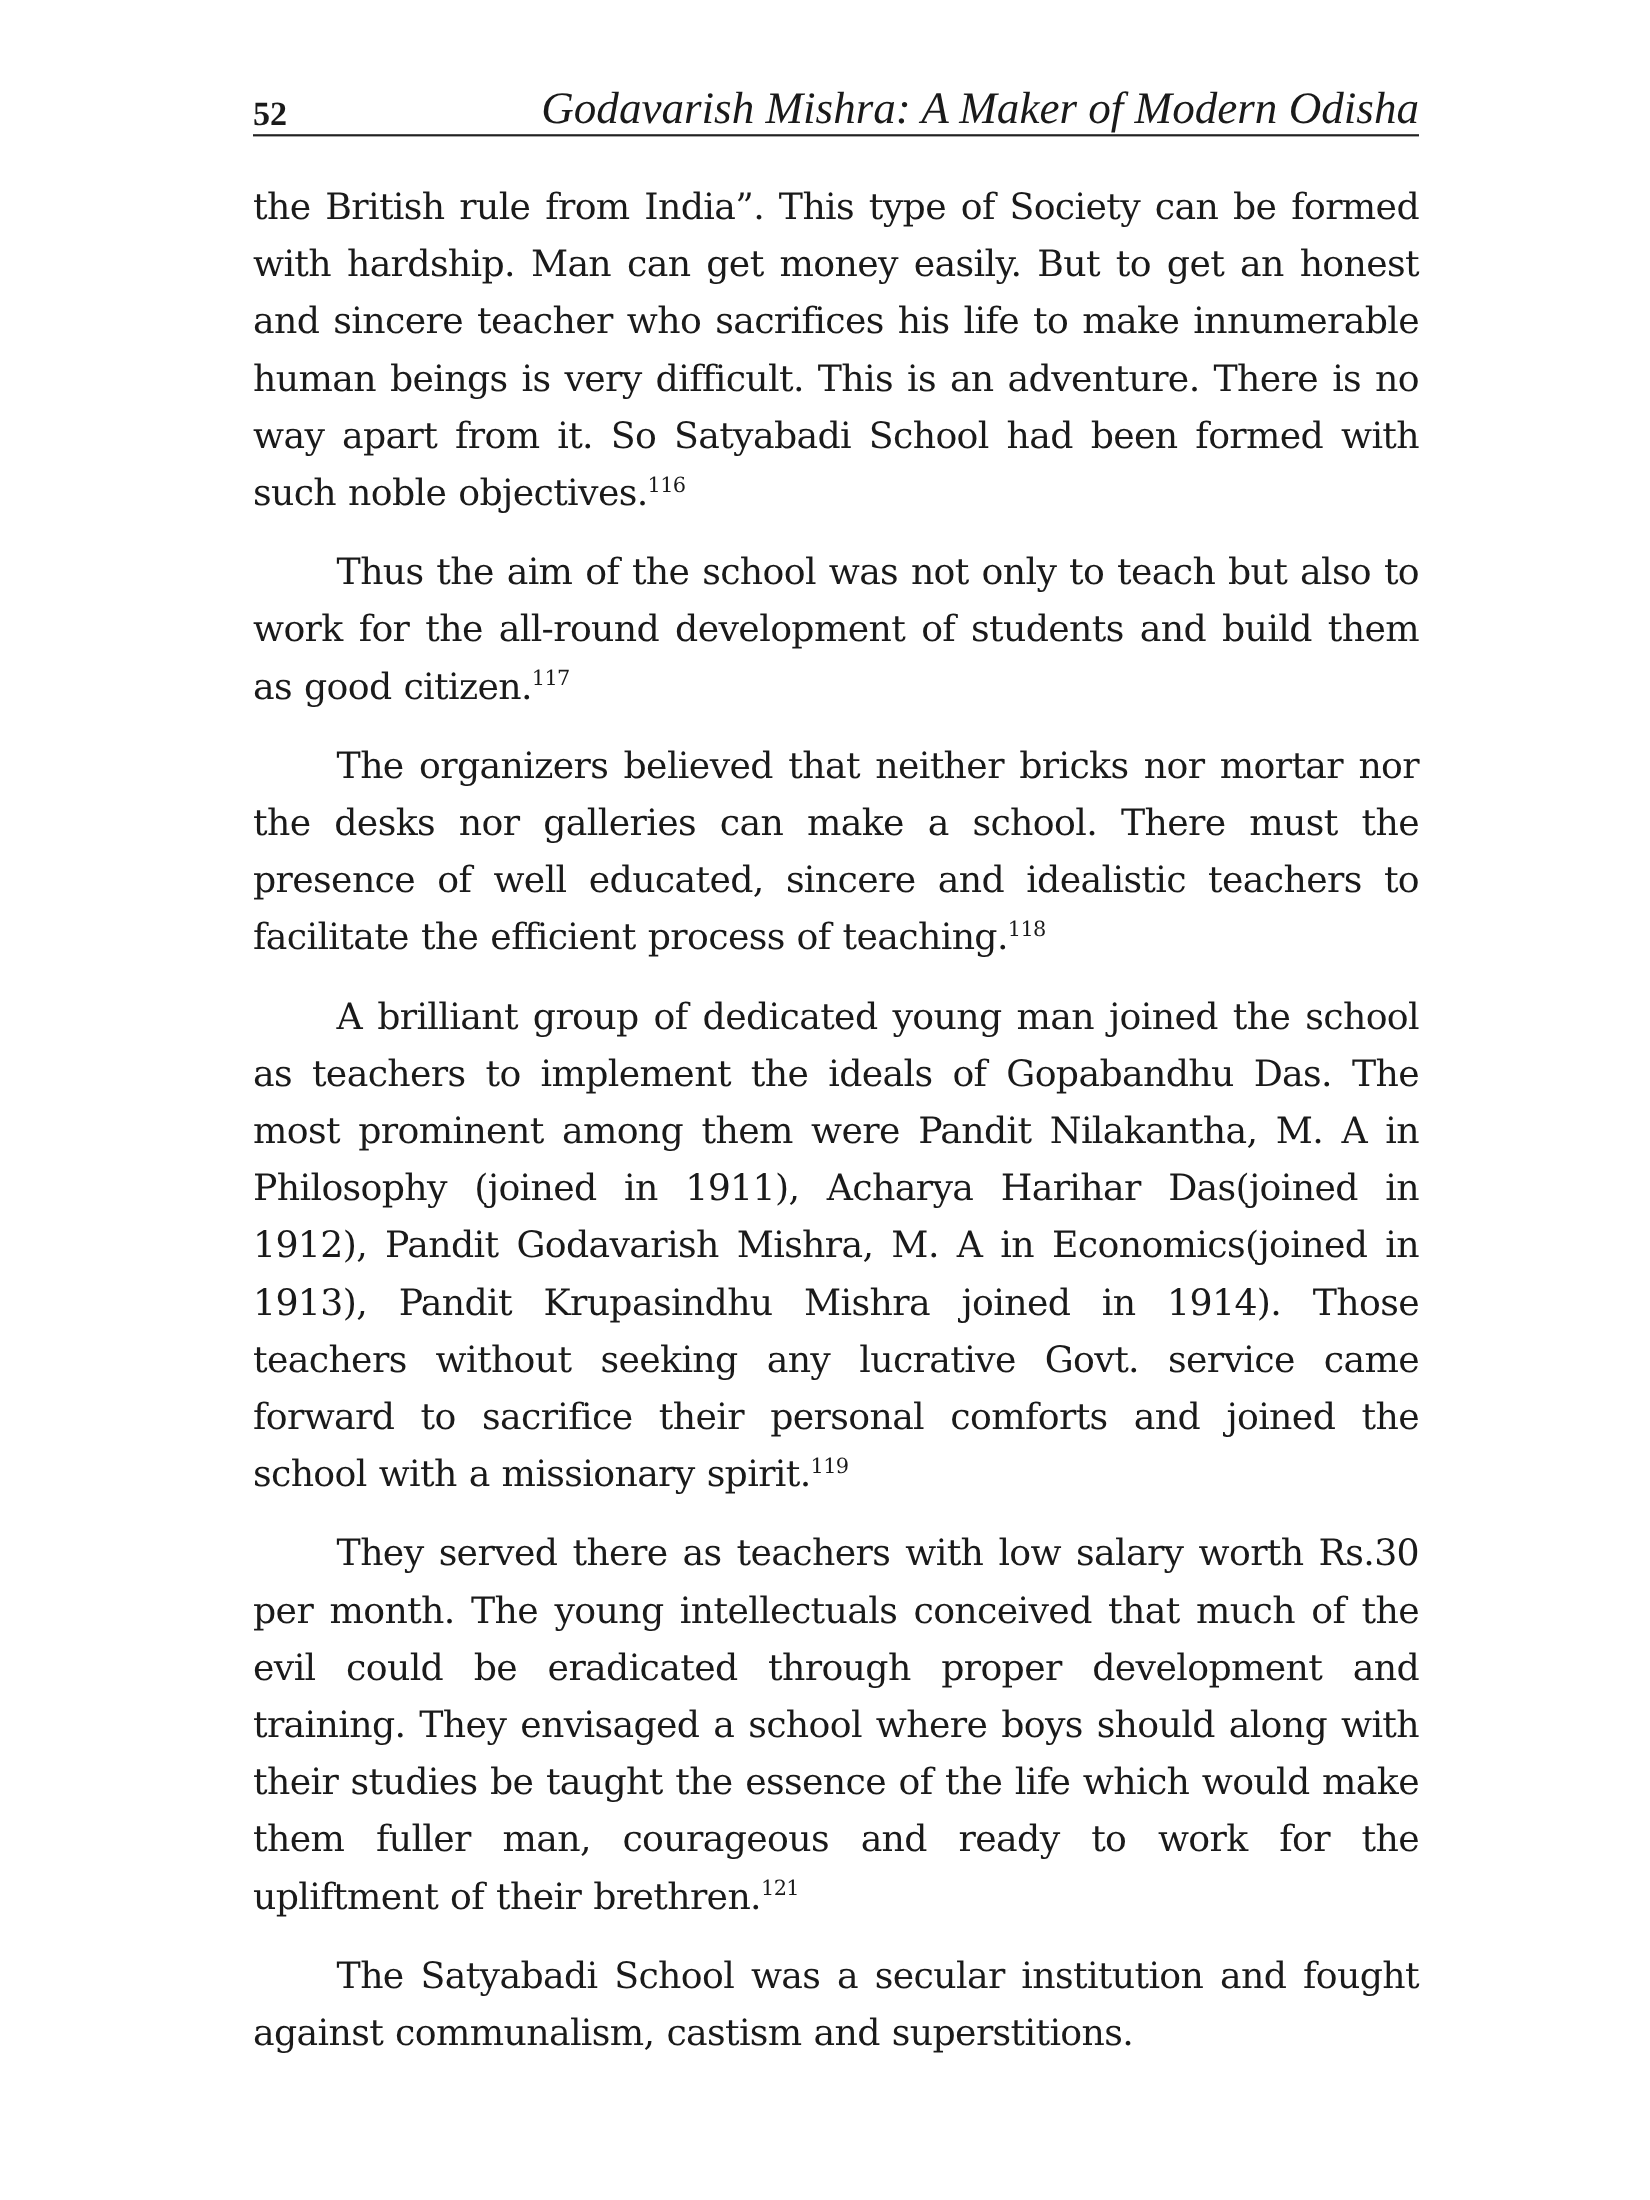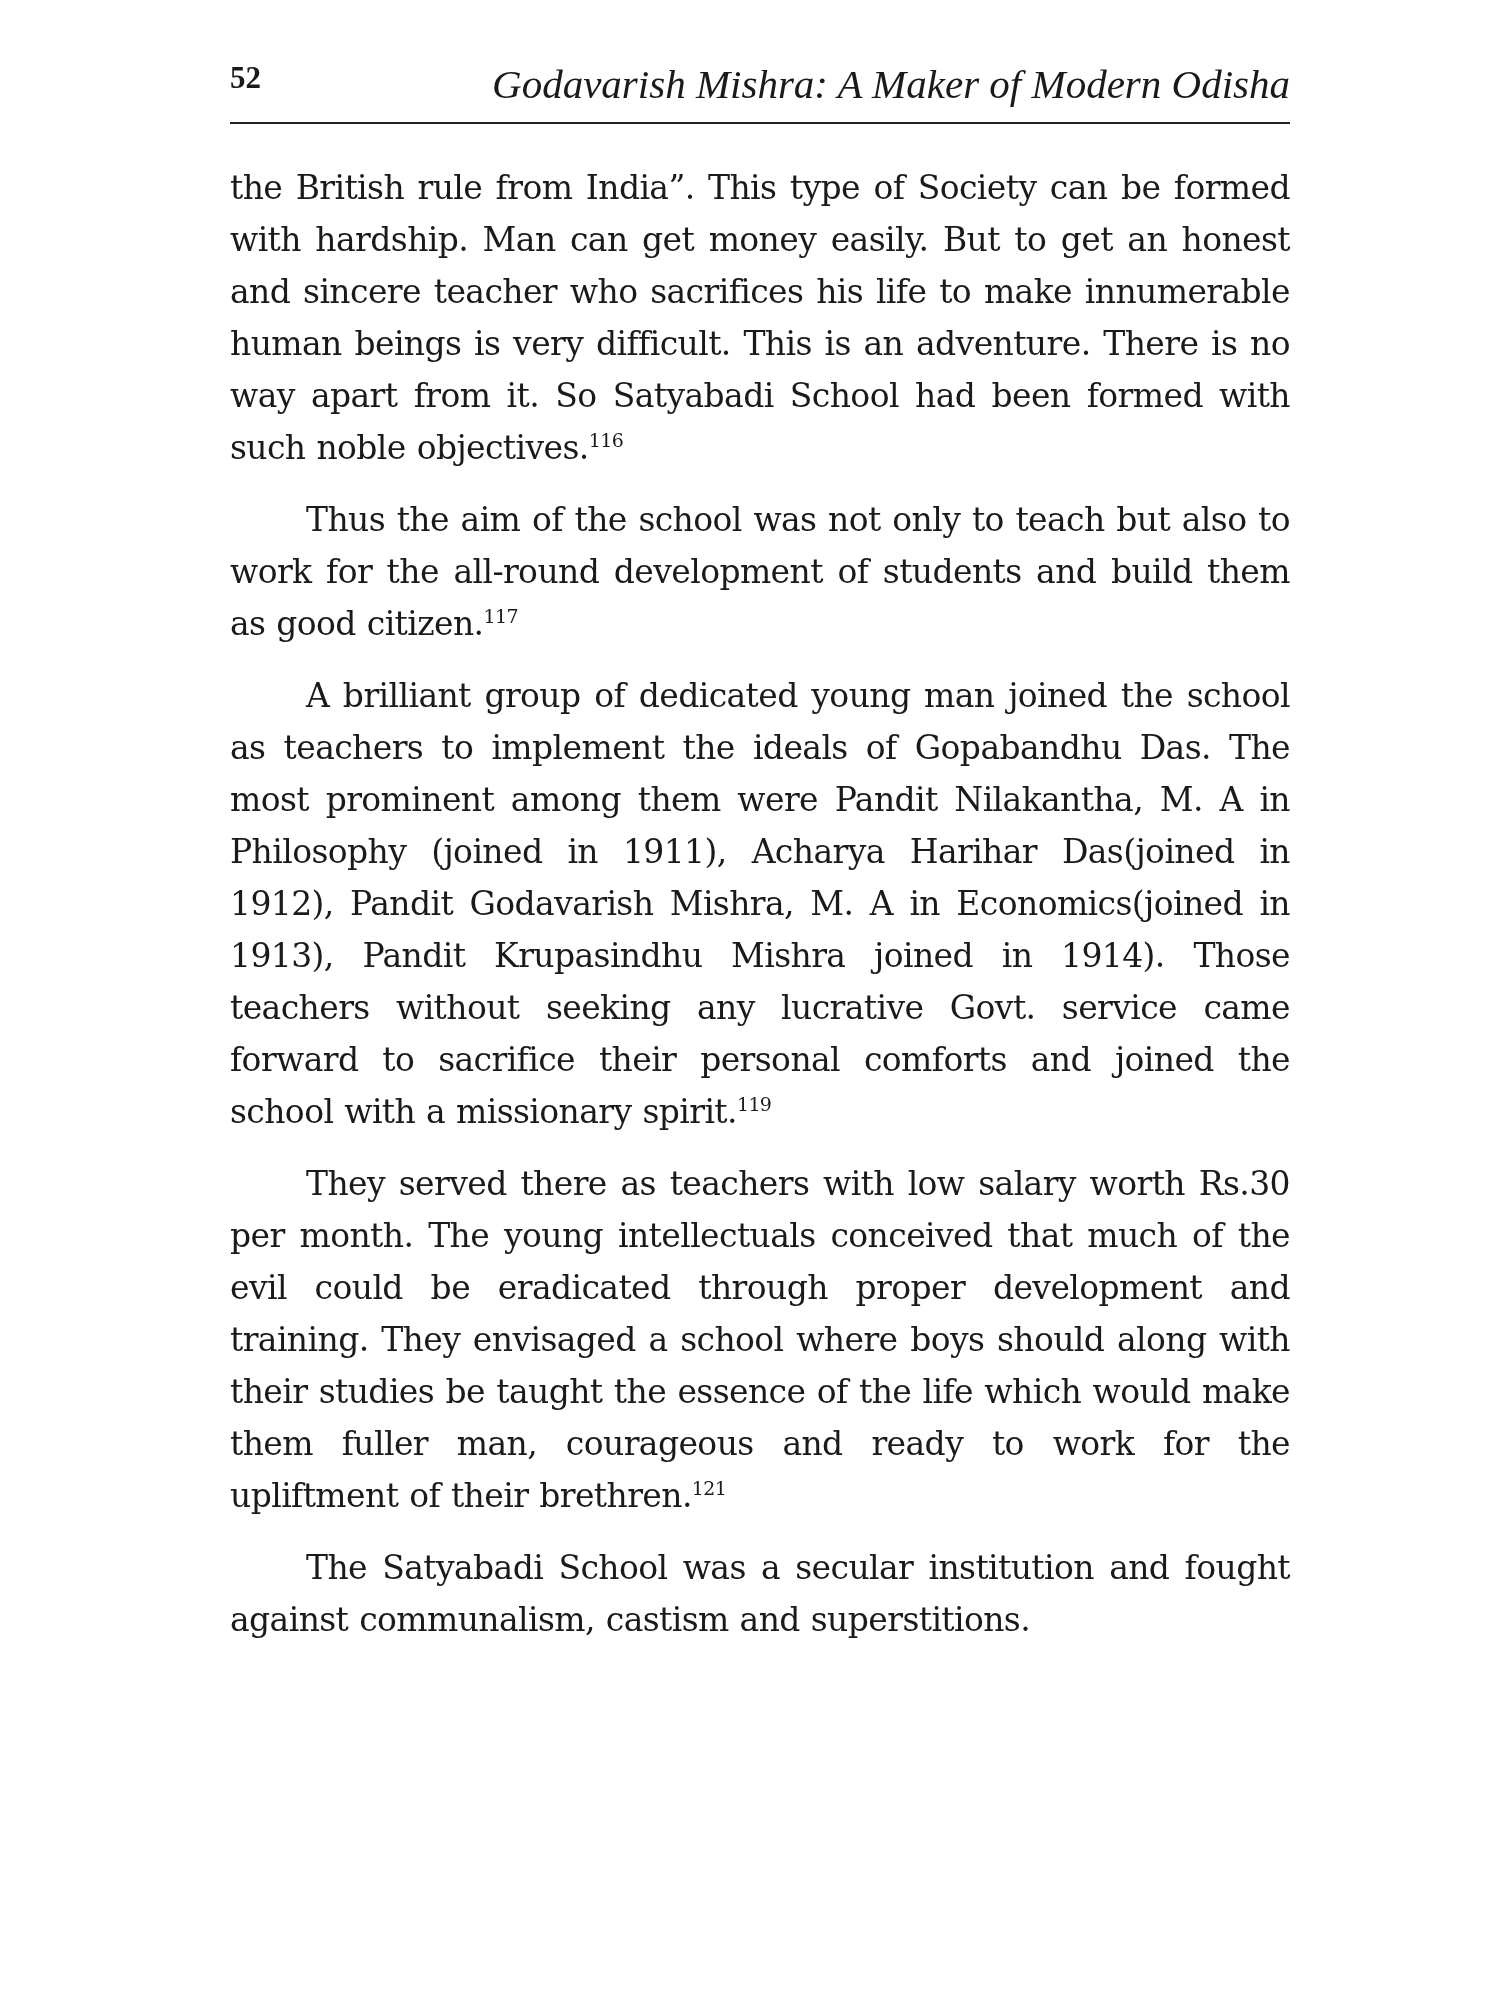--- a/index.html
+++ b/index.html
@@ -1,34 +1,35 @@
 <!DOCTYPE html>
 <html><head>
 <meta charset="utf-8">
 <style>
   html, body { margin:0; padding:0; background:#ffffff; }
   body { width:1500px; height:2000px; position:relative; overflow:hidden; color:#1a1a1a; }
   .page { position:absolute; left:230px; top:60px; width:1060px; }
-  .header { display:flex; justify-content:space-between; align-items:flex-start; height:62px; border-bottom:2px solid #222; }
+  .header { display:flex; justify-content:space-between; align-items:flex-end; height:62px; border-bottom:2px solid #222; }
   .page-number { font-family:"Liberation Serif", serif; font-weight:bold; font-size:31px; }
   .running-head { font-family:"Liberation Serif", serif; font-style:italic; font-size:41px; }
   .body { margin-top:38px; font-family:"DejaVu Serif", "Liberation Serif", serif; font-size:33px; line-height:52px; }
   .body p { margin:3px 0 20px 0; text-align:justify; letter-spacing:-0.6px; word-spacing:1px; }
   .body p.indent { text-indent:76px; }
   sup { font-size:19px; vertical-align:super; line-height:0; }
 </style>
 </head>
 <body>
 
 <div class="page">
   <div class="header">
     <span class="page-number">52</span>
     <span class="running-head">Godavarish Mishra: A Maker of Modern Odisha</span>
   </div>
 
   <div class="body">
     <p><span>the British rule from India”. This type of Society can be formed with hardship. Man can get money easily. But to get an honest and sincere teacher who sacrifices his life to make innumerable human beings is very difficult. This is an adventure. There is no way apart from it. So Satyabadi School had been formed with such noble objectives.</span><sup>116</sup></p>
     <p class="indent"><span>Thus the aim of the school was not only to teach but also to work for the all-round development of students and build them as good citizen.</span><sup>117</sup></p>
+    <p class="indent"><span>The organizers believed that neither bricks nor mortar nor the desks nor galleries can make a school. There must the presence of well educated, sincere and idealistic teachers to facilitate the efficient process of teaching.</span><sup>118</sup></p>
     <p class="indent"><span>A brilliant group of dedicated young man joined the school as teachers to implement the ideals of Gopabandhu Das. The most prominent among them were Pandit Nilakantha, M. A in Philosophy (joined in 1911), Acharya Harihar Das(joined in 1912), Pandit Godavarish Mishra, M. A in Economics(joined in 1913), Pandit Krupasindhu Mishra joined in 1914). Those teachers without seeking any lucrative Govt. service came forward to sacrifice their personal comforts and joined the school with a missionary spirit.</span><sup>119</sup></p>
     <p class="indent"><span>They served there as teachers with low salary worth Rs.30 per month. The young intellectuals conceived that much of the evil could be eradicated through proper development and training. They envisaged a school where boys should along with their studies be taught the essence of the life which would make them fuller man, courageous and ready to work for the upliftment of their brethren.</span><sup>121</sup></p>
     <p class="indent"><span>The Satyabadi School was a secular institution and fought against communalism, castism and superstitions.</span></p>
   </div>
 </div>
 
 </body></html>

